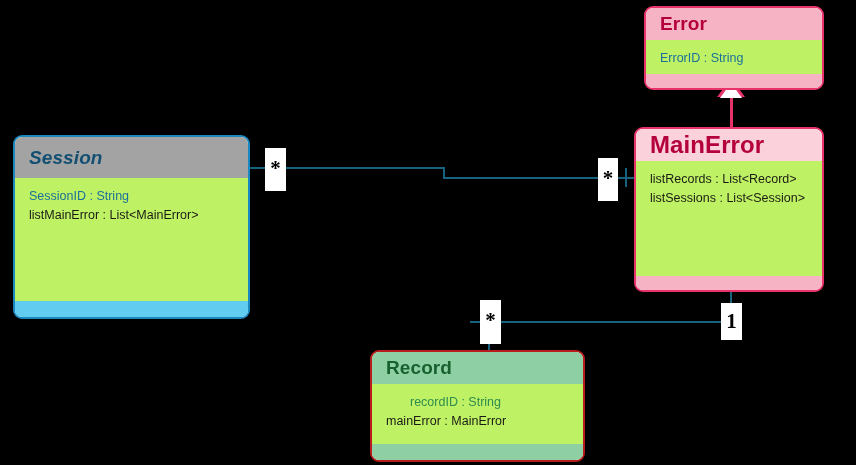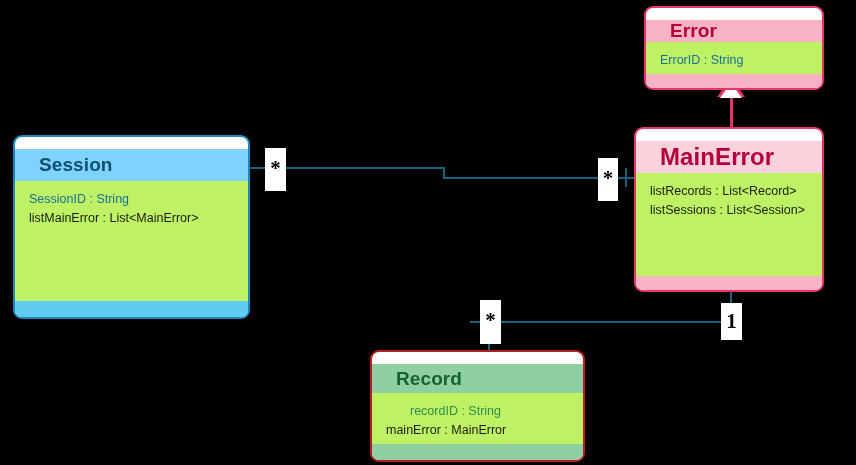--- a/index.html
+++ b/index.html
@@ -25,24 +25,23 @@
     overflow: hidden;
     background: #ffffff;
     display: flex;
     flex-direction: column;
   }
   .uml-header {
     box-sizing: border-box;
     width: 100%;
     display: flex;
     align-items: center;
-    padding: 0 24px;
+    padding: 0 14px;
     font-weight: bold;
     letter-spacing: 0.1px;
-    margin-top: 12px;
   }
   .uml-body {
     flex: 1 1 auto;
     box-sizing: border-box;
     background: #bef264;
     padding: 9px 2px 4px 14px;
   }
   .uml-footer {
     box-sizing: border-box;
     width: 100%;
@@ -82,24 +81,25 @@
   .cls-mainerror .uml-footer {
     background: #f6b3c4;
     height: 14px;
   }
 
   
   .cls-session {
     border: 2px solid #1a87bf;
   }
   .cls-session .uml-header {
-    background: #7dd3fc;
+    background: #a3a3a3;
     color: #124f72;
     font-size: 19px;
-    height: 32px;
+    height: 41px;
+    font-style: italic;
   }
   .cls-session .uml-footer {
     background: #62cbf0;
     height: 16px;
   }
 
   
   .cls-record {
     border: 2px solid #b91c1c;
   }

